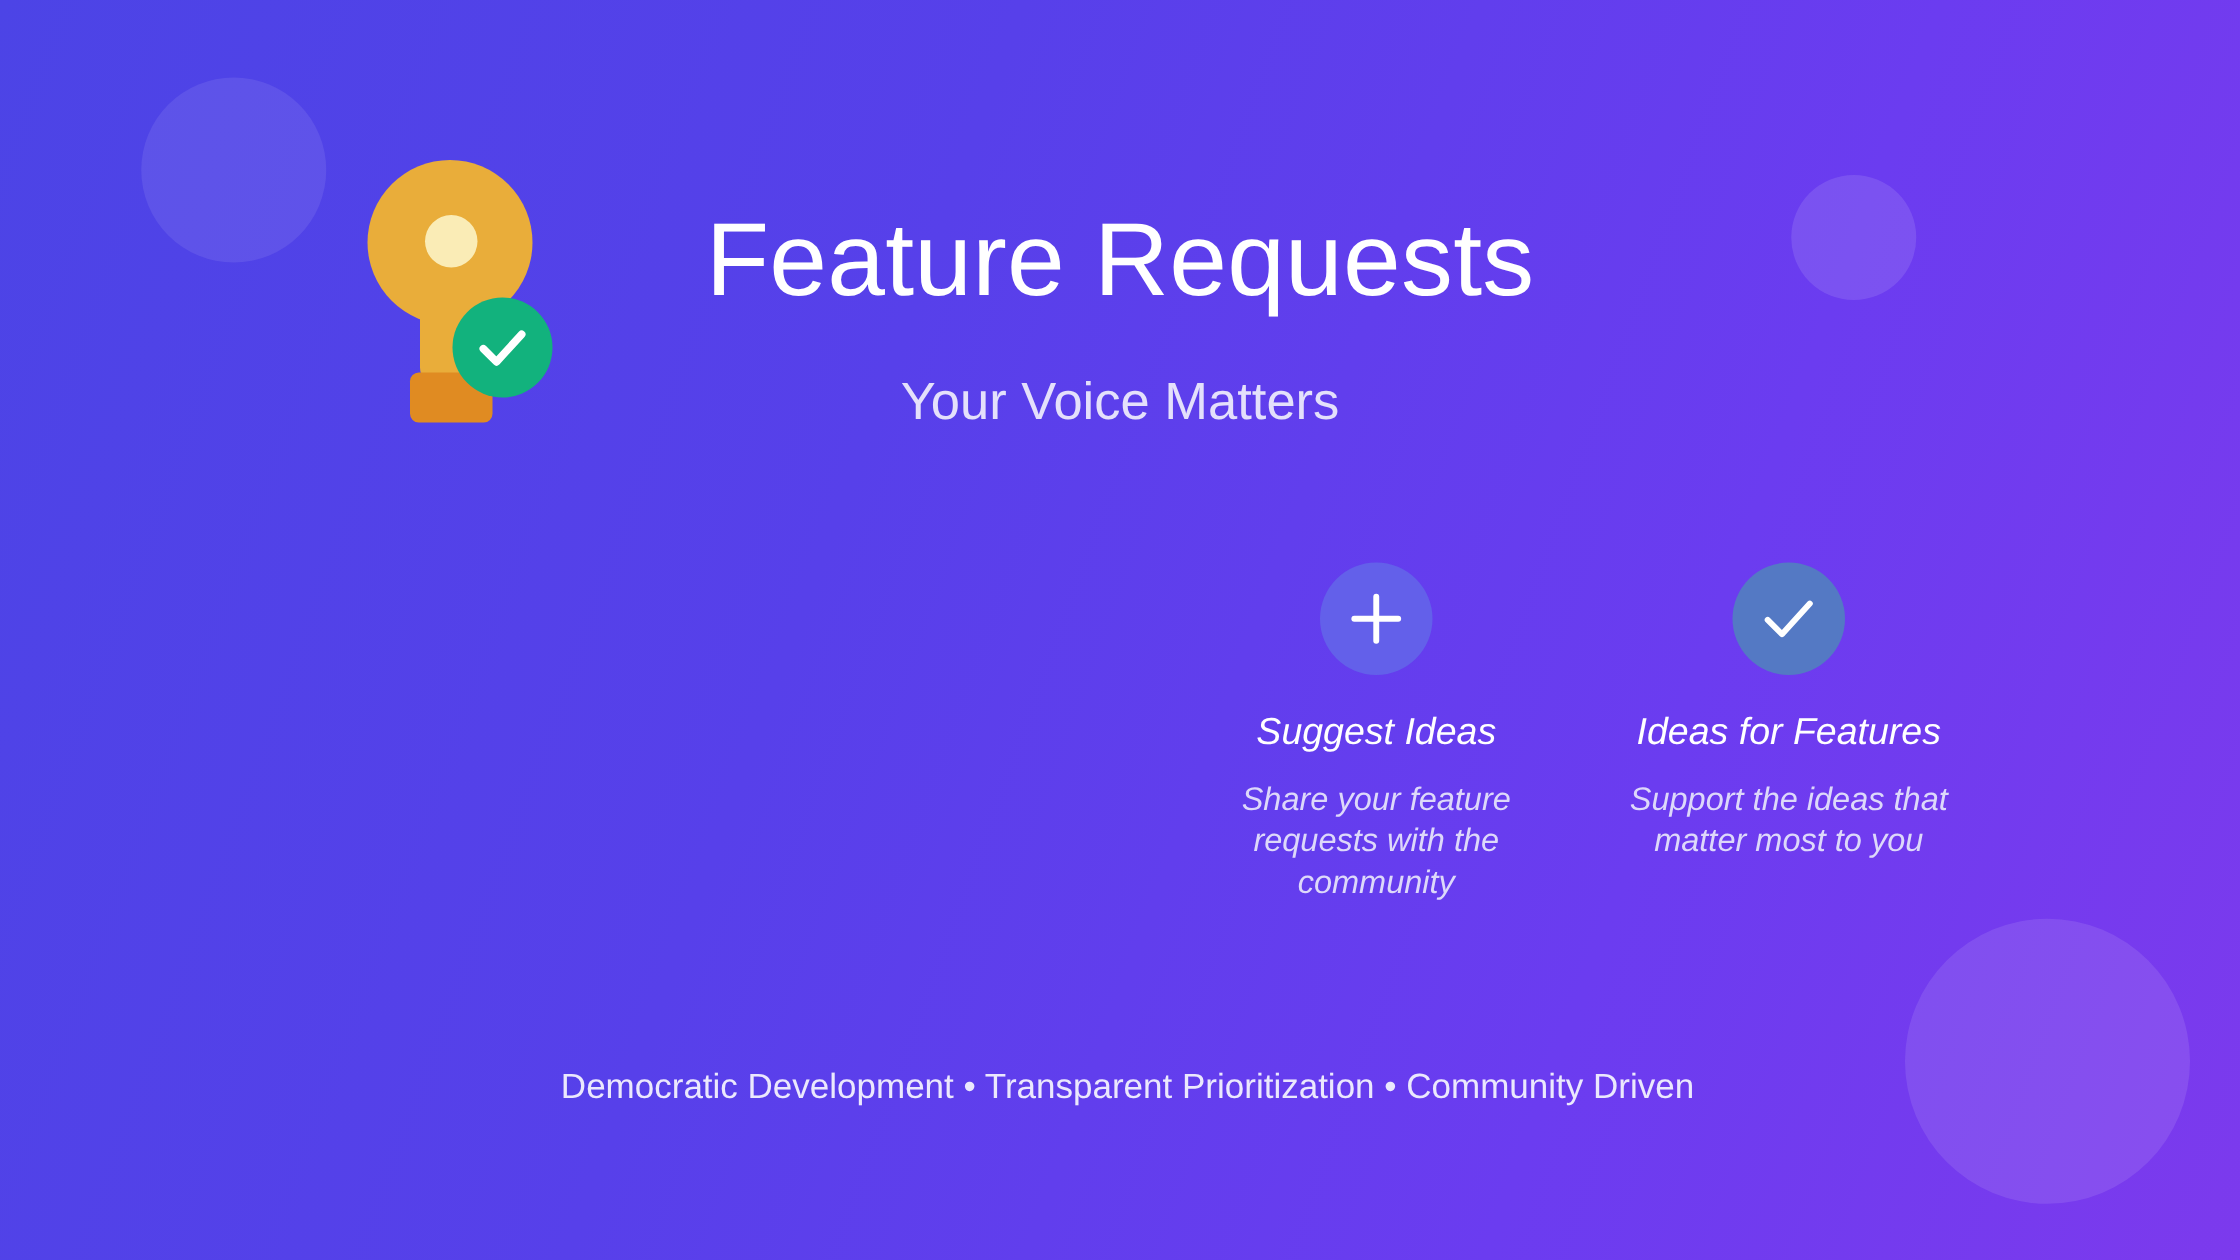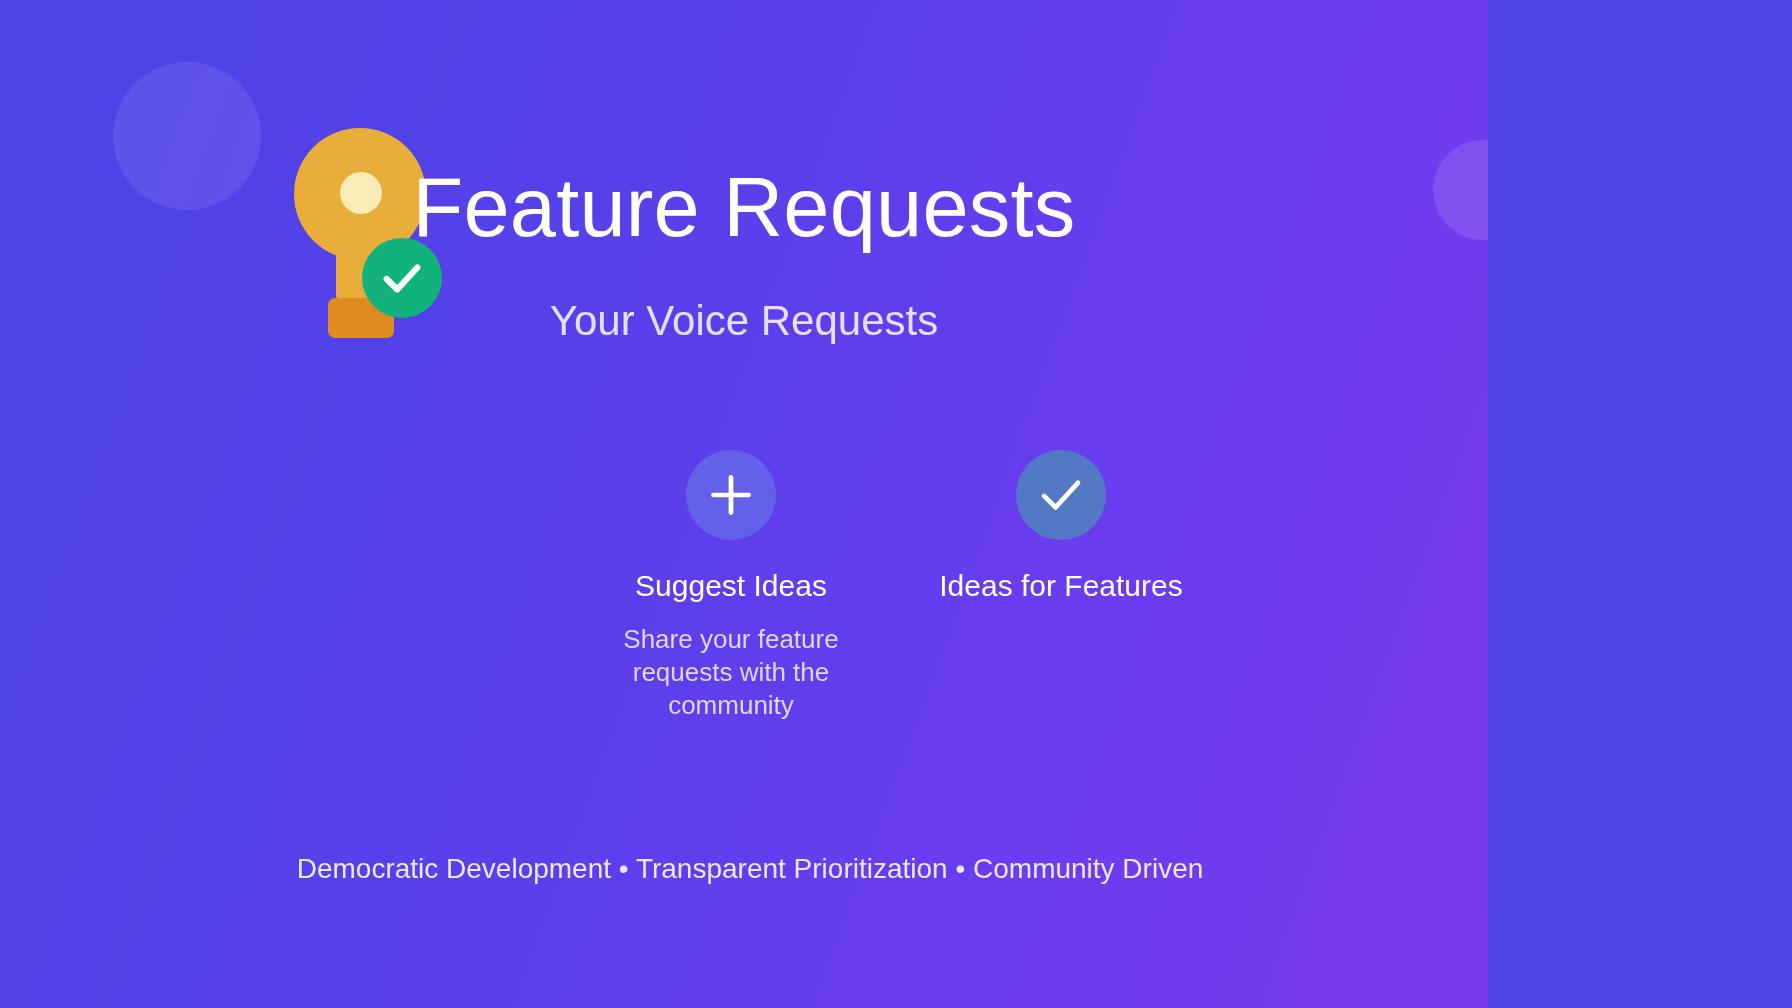--- a/index.html
+++ b/index.html
@@ -10,21 +10,21 @@
     overflow: hidden;
   }
 
   body {
     font-family: "Liberation Sans", sans-serif;
     background: #4f46e5;
   }
 
   #slide {
     position: relative;
-    width: 1488px;
+    width: 1792px;
     height: 1008px;
     background: linear-gradient(110deg, #4c44e6 0%, #5740ea 38%, #6b3cf0 72%, #7c3aed 100%);
     overflow: hidden;
   }
 
   
   .deco {
     position: absolute;
     border-radius: 50%;
     background: #ffffff;
@@ -106,21 +106,22 @@
     line-height: 1;
   }
 
   
   #features {
     position: absolute;
     left: 196px;
     top: 450px;
     width: 1400px;
     display: flex;
-    justify-content: center;
+    justify-content: flex-end;
+    font-style: italic;
   }
   .feature {
     width: 330px;
     display: flex;
     flex-direction: column;
     align-items: center;
     text-align: center;
   }
   .feature-icon {
     width: 90px; height: 90px;
@@ -173,21 +174,21 @@
     <div class="bulb-filament"></div>
     <div class="bulb-base"></div>
     <div class="bulb-badge">
       <svg viewBox="0 0 24 24" fill="none" stroke="#ffffff" stroke-width="3.2" stroke-linecap="round" stroke-linejoin="round" aria-hidden="true">
         <polyline points="4,12.5 9.5,18 20,6.5"></polyline>
       </svg>
     </div>
   </div>
 
   <h1 id="title">Feature Requests</h1>
-  <div id="subtitle">Your Voice Requests</div>
+  <div id="subtitle">Your Voice Matters</div>
 
   <div id="features">
 
     <div class="feature">
       <div class="feature-icon" style="background:#6360ea;">
         <svg width="54" height="54" viewBox="0 0 24 24" fill="none" stroke="#ffffff" stroke-width="2.1" stroke-linecap="round" aria-hidden="true">
           <line x1="12" y1="4.2" x2="12" y2="19.8"></line>
           <line x1="4.2" y1="12" x2="19.8" y2="12"></line>
         </svg>
       </div>
@@ -195,20 +196,21 @@
       <div class="feature-desc">Share your feature requests with the community</div>
     </div>
 
     <div class="feature">
       <div class="feature-icon" style="background:#5479c4;">
         <svg width="54" height="54" viewBox="0 0 24 24" fill="none" stroke="#ffffff" stroke-width="2.1" stroke-linecap="round" stroke-linejoin="round" aria-hidden="true">
           <polyline points="4.5,12.4 9.6,17.5 19.5,6.6"></polyline>
         </svg>
       </div>
       <div class="feature-title">Ideas for Features</div>
+      <div class="feature-desc">Support the ideas that matter most to you</div>
     </div>
 
 
   </div>
 
   <div id="footer">Democratic Development • Transparent Prioritization • Community Driven</div>
 
 </div>
 
 </body></html>

